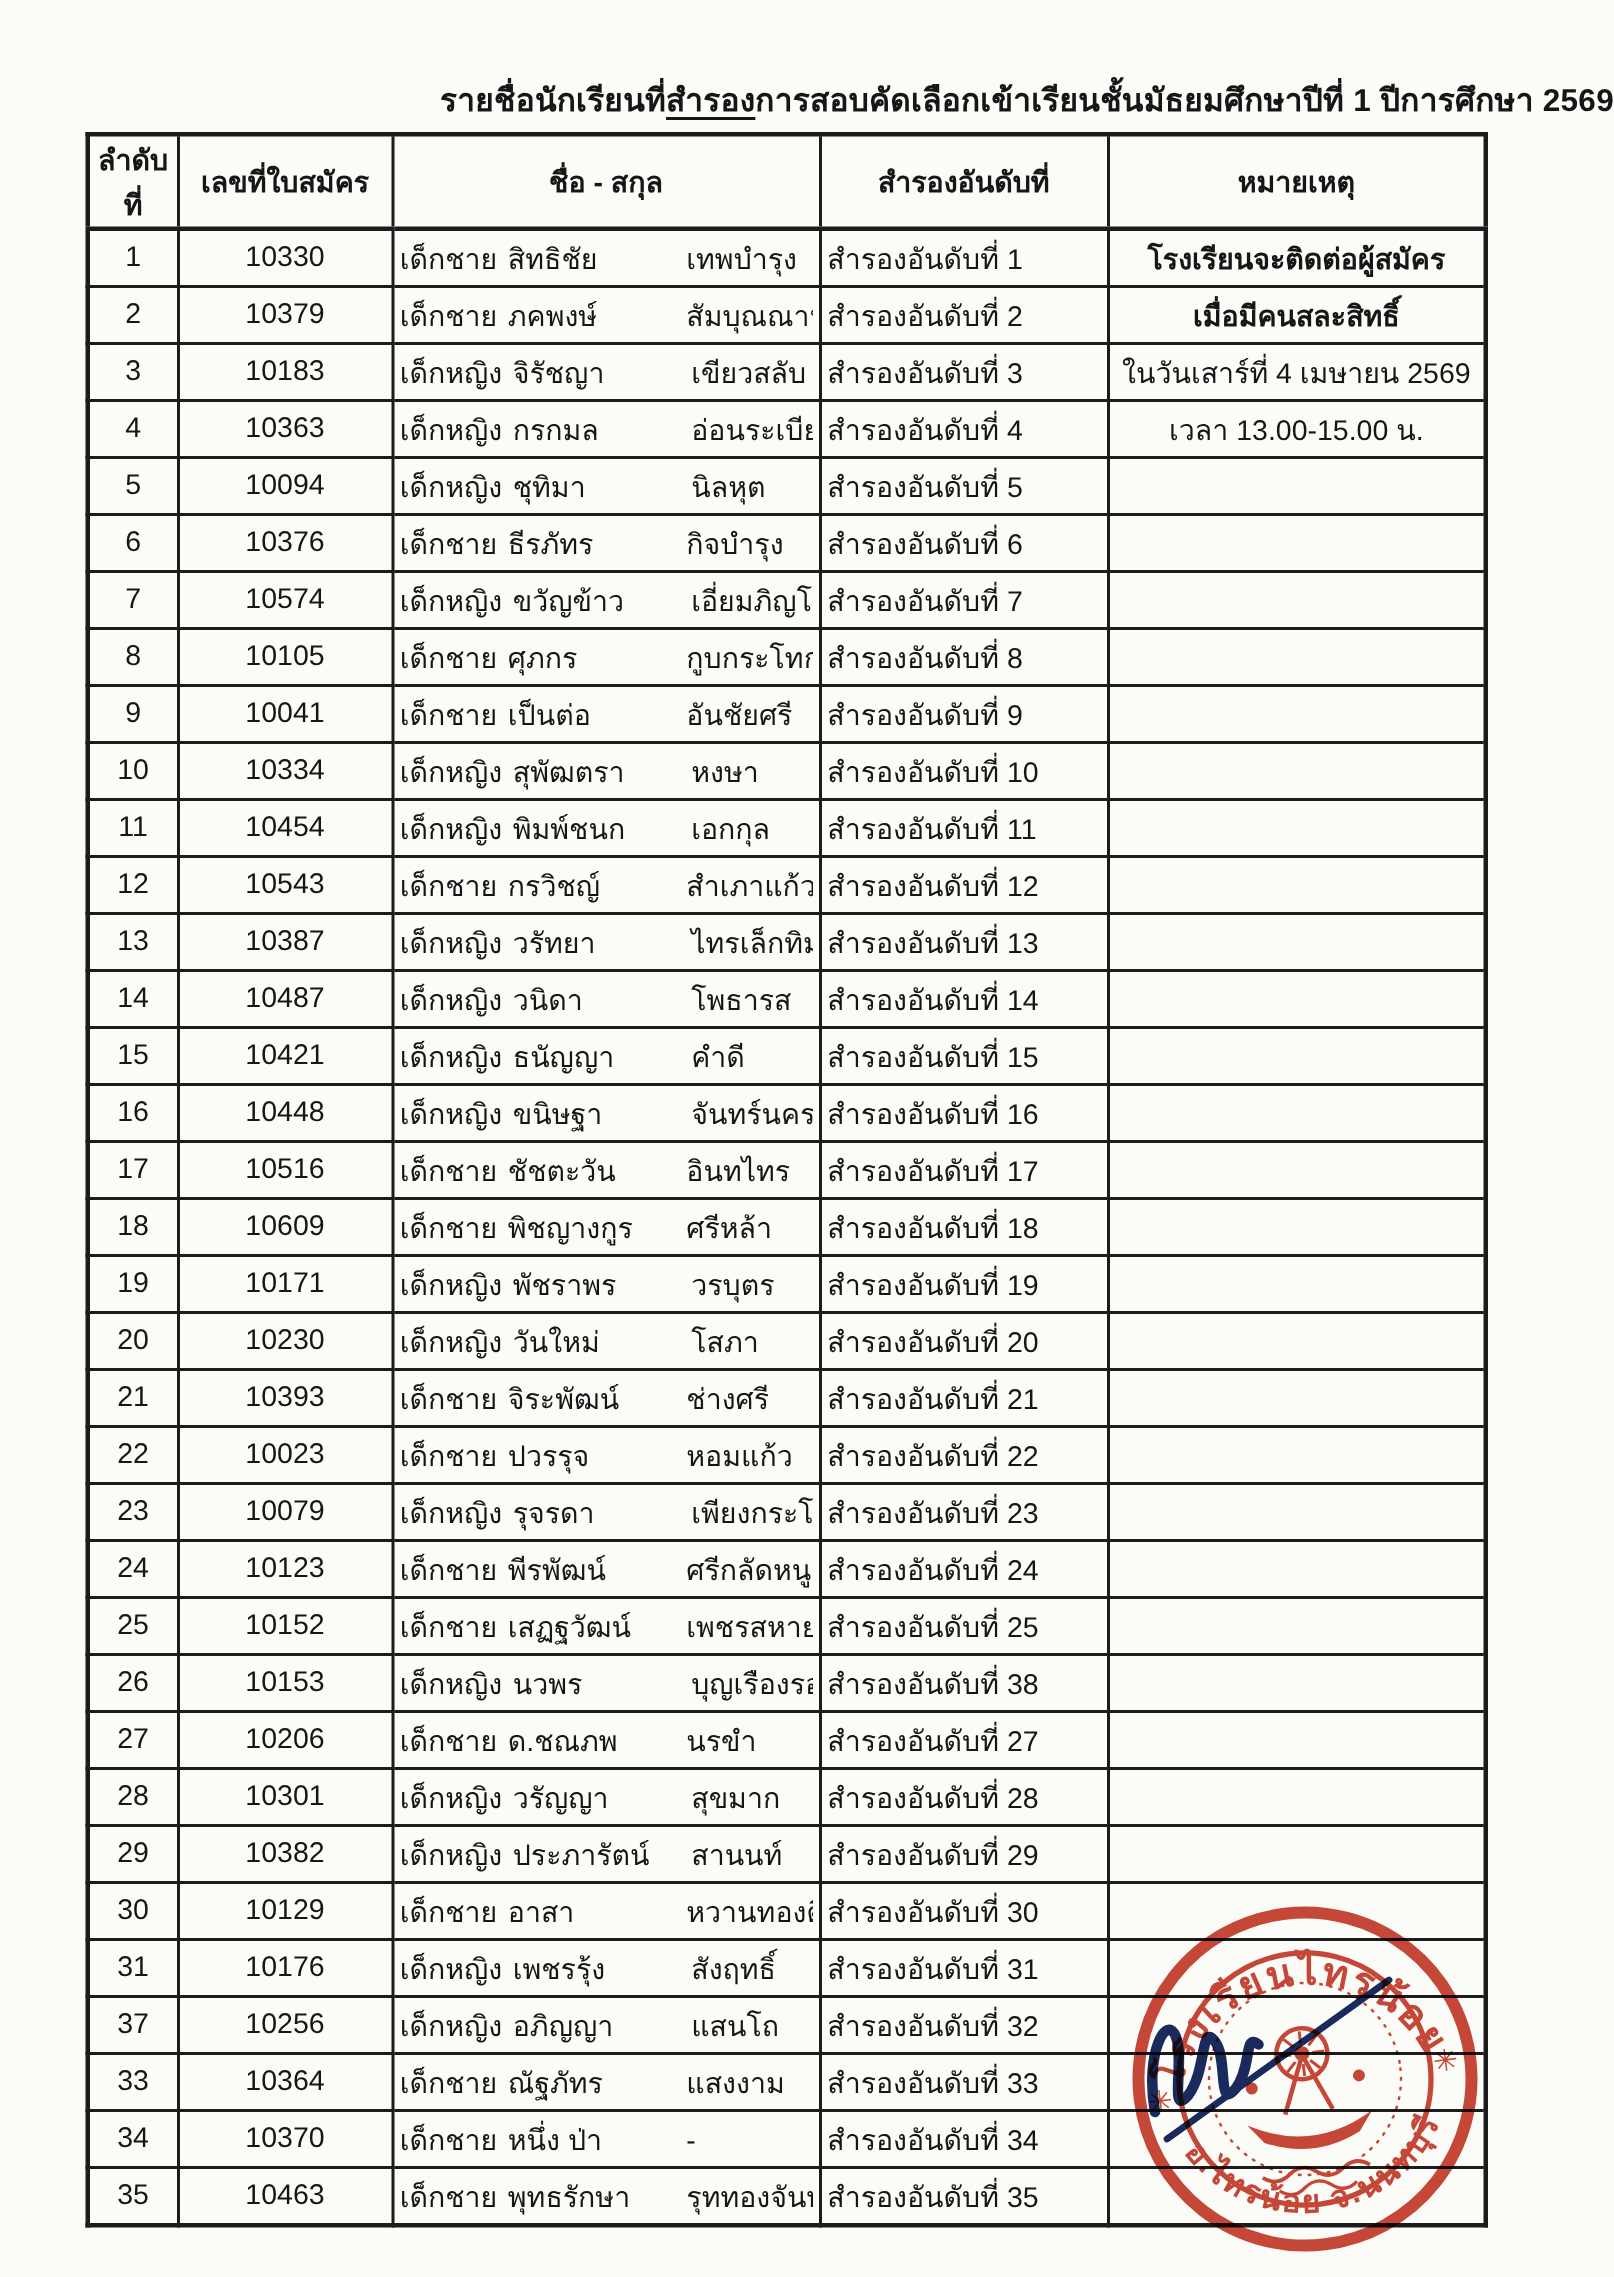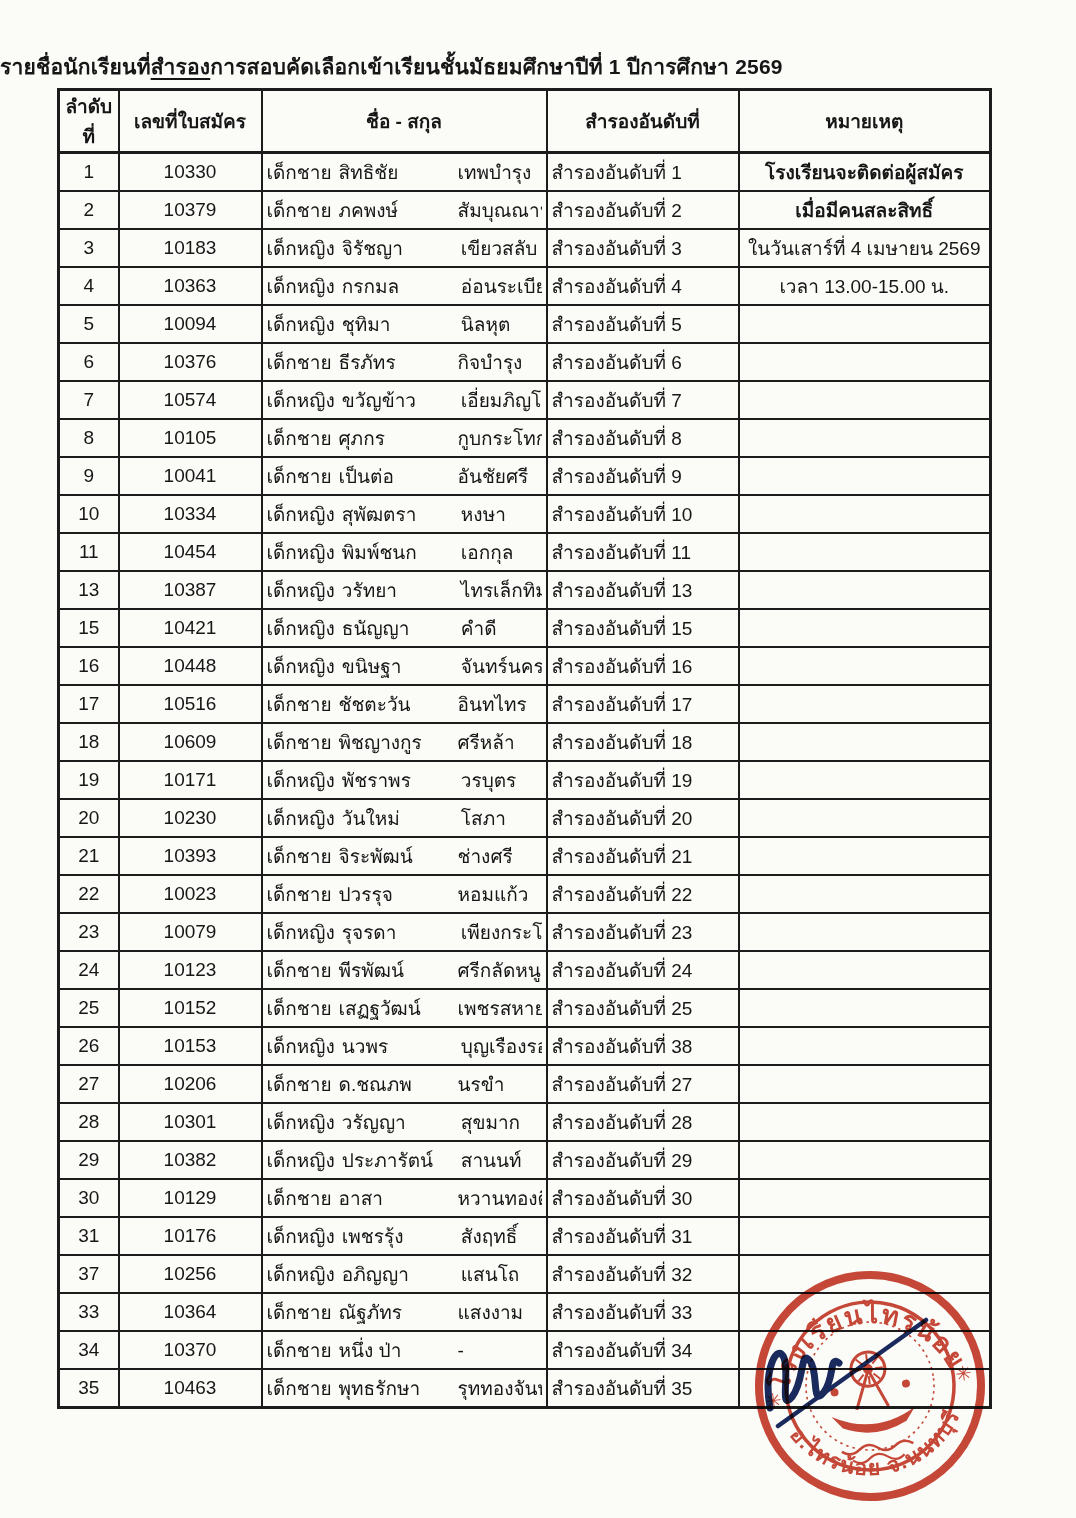--- a/index.html
+++ b/index.html
@@ -8,21 +8,21 @@
     background:#fbfbf8;
     font-family:"Liberation Sans","DejaVu Sans",sans-serif;
     color:#161616;
     position:relative;
     overflow:hidden;
   }
   .page{position:relative;width:1076px;height:1518px;}
 
   .doc-title{
     position:absolute;top:50px;left:0;width:100%;
-    text-align:left;font-size:21px;font-weight:700;letter-spacing:.2px;
+    text-align:right;font-size:21px;font-weight:700;letter-spacing:.2px;
   }
   .doc-title .u{
     text-decoration:underline;
     text-underline-offset:4px;
     text-decoration-thickness:2px;
   }
 
   table.roster{
     position:absolute;left:57px;top:88px;
     width:932px;
@@ -242,30 +242,56 @@
         <div class="name-wrap">
           <span class="pfx">เด็กหญิง</span>
           <span class="fname">พิมพ์ชนก</span>
           <span class="lname">เอกกุล</span>
         </div>
       </td>
       <td class="cell-res">สำรองอันดับที่ 11</td>
       <td class="cell-rem"></td>
     </tr>
         <tr>
+      <td class="cell-no">12</td>
+      <td class="cell-app">10543</td>
+      <td class="cell-name">
+        <div class="name-wrap">
+          <span class="pfx">เด็กชาย</span>
+          <span class="fname">กรวิชญ์</span>
+          <span class="lname">สำเภาแก้ว</span>
+        </div>
+      </td>
+      <td class="cell-res">สำรองอันดับที่ 12</td>
+      <td class="cell-rem"></td>
+    </tr>
+        <tr>
       <td class="cell-no">13</td>
       <td class="cell-app">10387</td>
       <td class="cell-name">
         <div class="name-wrap">
           <span class="pfx">เด็กหญิง</span>
           <span class="fname">วรัทยา</span>
           <span class="lname">ไทรเล็กทิม</span>
         </div>
       </td>
       <td class="cell-res">สำรองอันดับที่ 13</td>
+      <td class="cell-rem"></td>
+    </tr>
+        <tr>
+      <td class="cell-no">14</td>
+      <td class="cell-app">10487</td>
+      <td class="cell-name">
+        <div class="name-wrap">
+          <span class="pfx">เด็กหญิง</span>
+          <span class="fname">วนิดา</span>
+          <span class="lname">โพธารส</span>
+        </div>
+      </td>
+      <td class="cell-res">สำรองอันดับที่ 14</td>
       <td class="cell-rem"></td>
     </tr>
         <tr>
       <td class="cell-no">15</td>
       <td class="cell-app">10421</td>
       <td class="cell-name">
         <div class="name-wrap">
           <span class="pfx">เด็กหญิง</span>
           <span class="fname">ธนัญญา</span>
           <span class="lname">คำดี</span>

